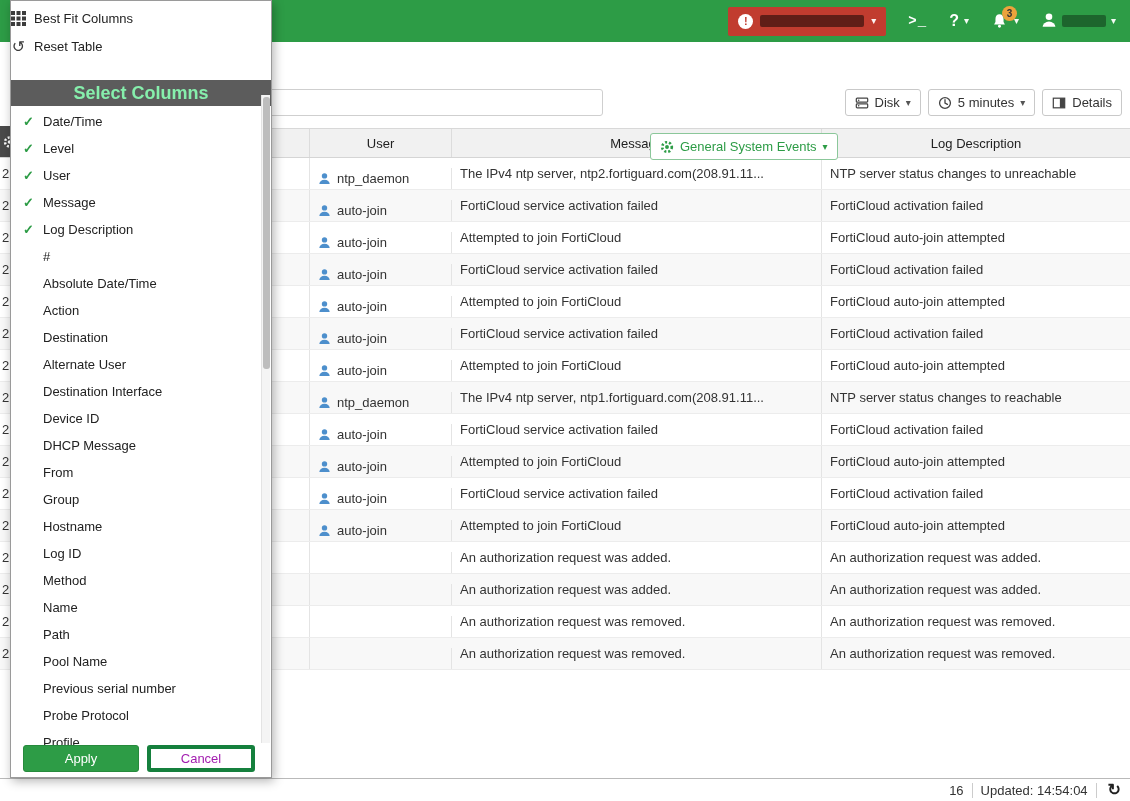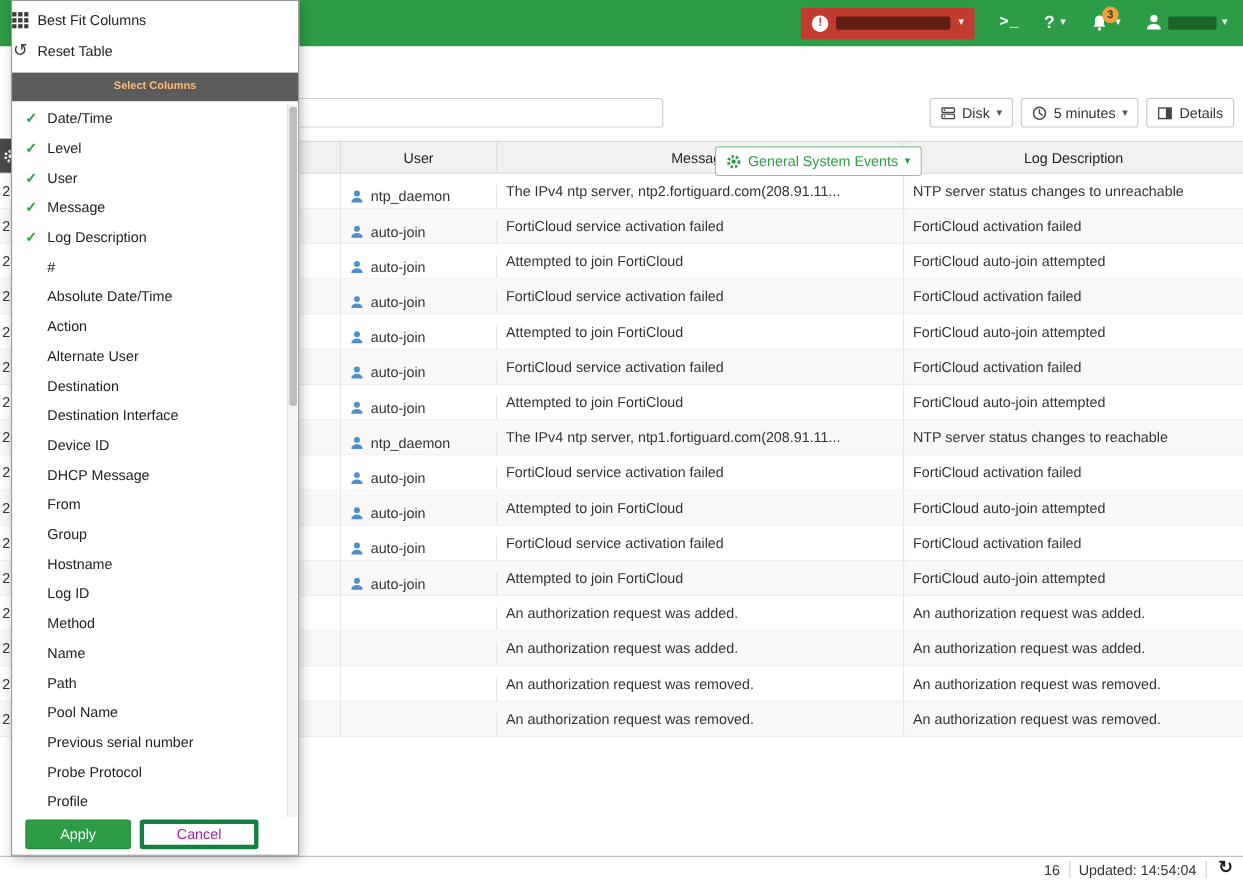--- a/index.html
+++ b/index.html
@@ -85,35 +85,35 @@
     background:#fff; border:1px solid #9a9a9a; box-shadow:2px 3px 10px rgba(0,0,0,0.3);
     z-index:10;
   }
   .menu-row {
     display:flex; align-items:center; gap:8px; height:28px; padding:0 0;
     color:#222; cursor:pointer;
   }
   .menu-row:first-child { margin-top:3px; }
   .reset-glyph { font-size:16px; color:#3c3c3c; width:15px; text-align:center; }
   .menu-subheader {
-    margin-top:6px; height:26px; line-height:26px; background:#5c5c5c; color:#fdba74;
-    text-align:center; font-weight:bold; font-size:10px;
+    margin-top:20px; height:26px; line-height:26px; background:#5c5c5c; color:#86efac;
+    text-align:center; font-weight:bold; font-size:18px;
   }
   .col-list { position:relative; height:650px; overflow:hidden; padding-top:2px; }
   .col-item { display:flex; align-items:center; height:27px; padding-left:12px; cursor:pointer; }
   .check { width:20px; color:#2d9c46; font-weight:bold; font-size:13px; }
   .col-label { color:#222; }
   .list-scrollbar {
     position:absolute; right:1px; top:94px; width:9px; height:648px;
     background:#f4f4f4; border-left:1px solid #e3e3e3;
   }
   .list-scrollbar .thumb { position:absolute; top:2px; left:1px; width:7px; height:272px; background:#bdbdbd; border-radius:3px; }
   .popup-footer { position:absolute; left:0; bottom:5px; width:100%; display:flex; gap:8px; padding:0 12px; }
   .apply-btn {
-    width:96px; height:27px; background:#2d9c46; color:#fff; border:1px solid #268a3c;
+    width:116px; height:27px; background:#2d9c46; color:#fff; border:1px solid #268a3c;
     border-radius:3px; font-family:"Liberation Sans", sans-serif; font-size:13px; cursor:pointer;
   }
   .cancel-btn {
     width:108px; height:27px; background:#fff; color:#a21caf; border:4px solid #15803d;
     border-radius:3px; font-family:"Liberation Sans", sans-serif; font-size:13px; cursor:pointer;
   }
 
   
   .statusbar {
     position:absolute; left:0; bottom:0; width:1130px; height:23px; background:#fff;
@@ -524,26 +524,26 @@
         <span class="col-label">Absolute Date/Time</span>
       </div>
 
       <div class="col-item">
         <span class="check"></span>
         <span class="col-label">Action</span>
       </div>
 
       <div class="col-item">
         <span class="check"></span>
+        <span class="col-label">Destination</span>
+      </div>
+
+      <div class="col-item">
+        <span class="check"></span>
         <span class="col-label">Alternate User</span>
-      </div>
-
-      <div class="col-item">
-        <span class="check"></span>
-        <span class="col-label">Destination</span>
       </div>
 
       <div class="col-item">
         <span class="check"></span>
         <span class="col-label">Destination Interface</span>
       </div>
 
       <div class="col-item">
         <span class="check"></span>
         <span class="col-label">Device ID</span>

